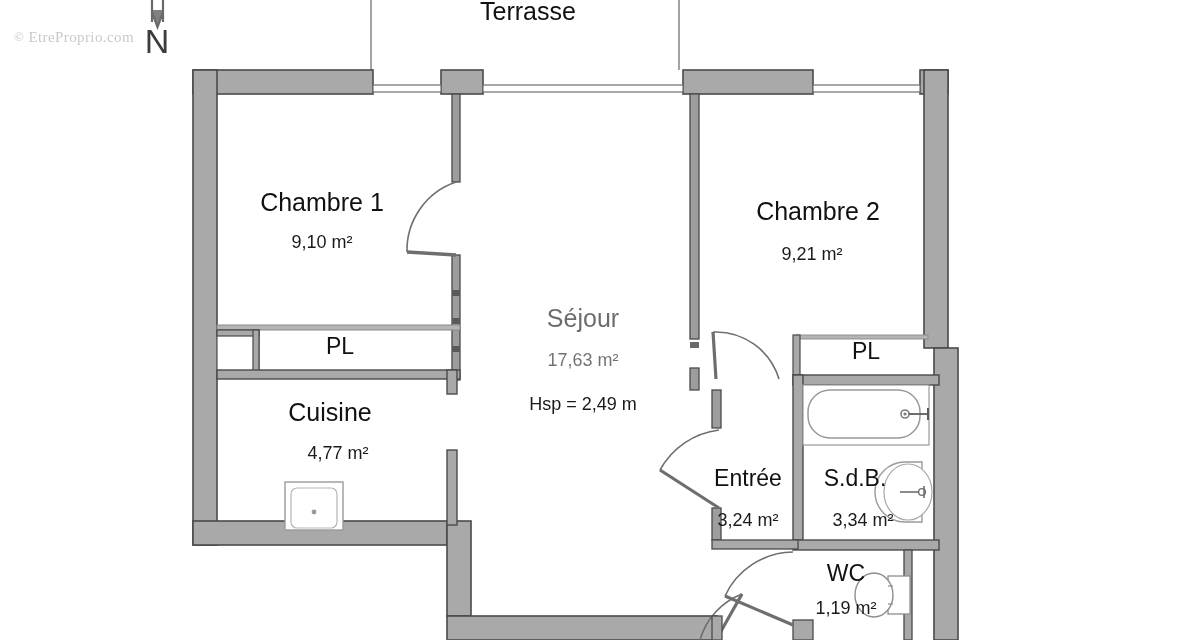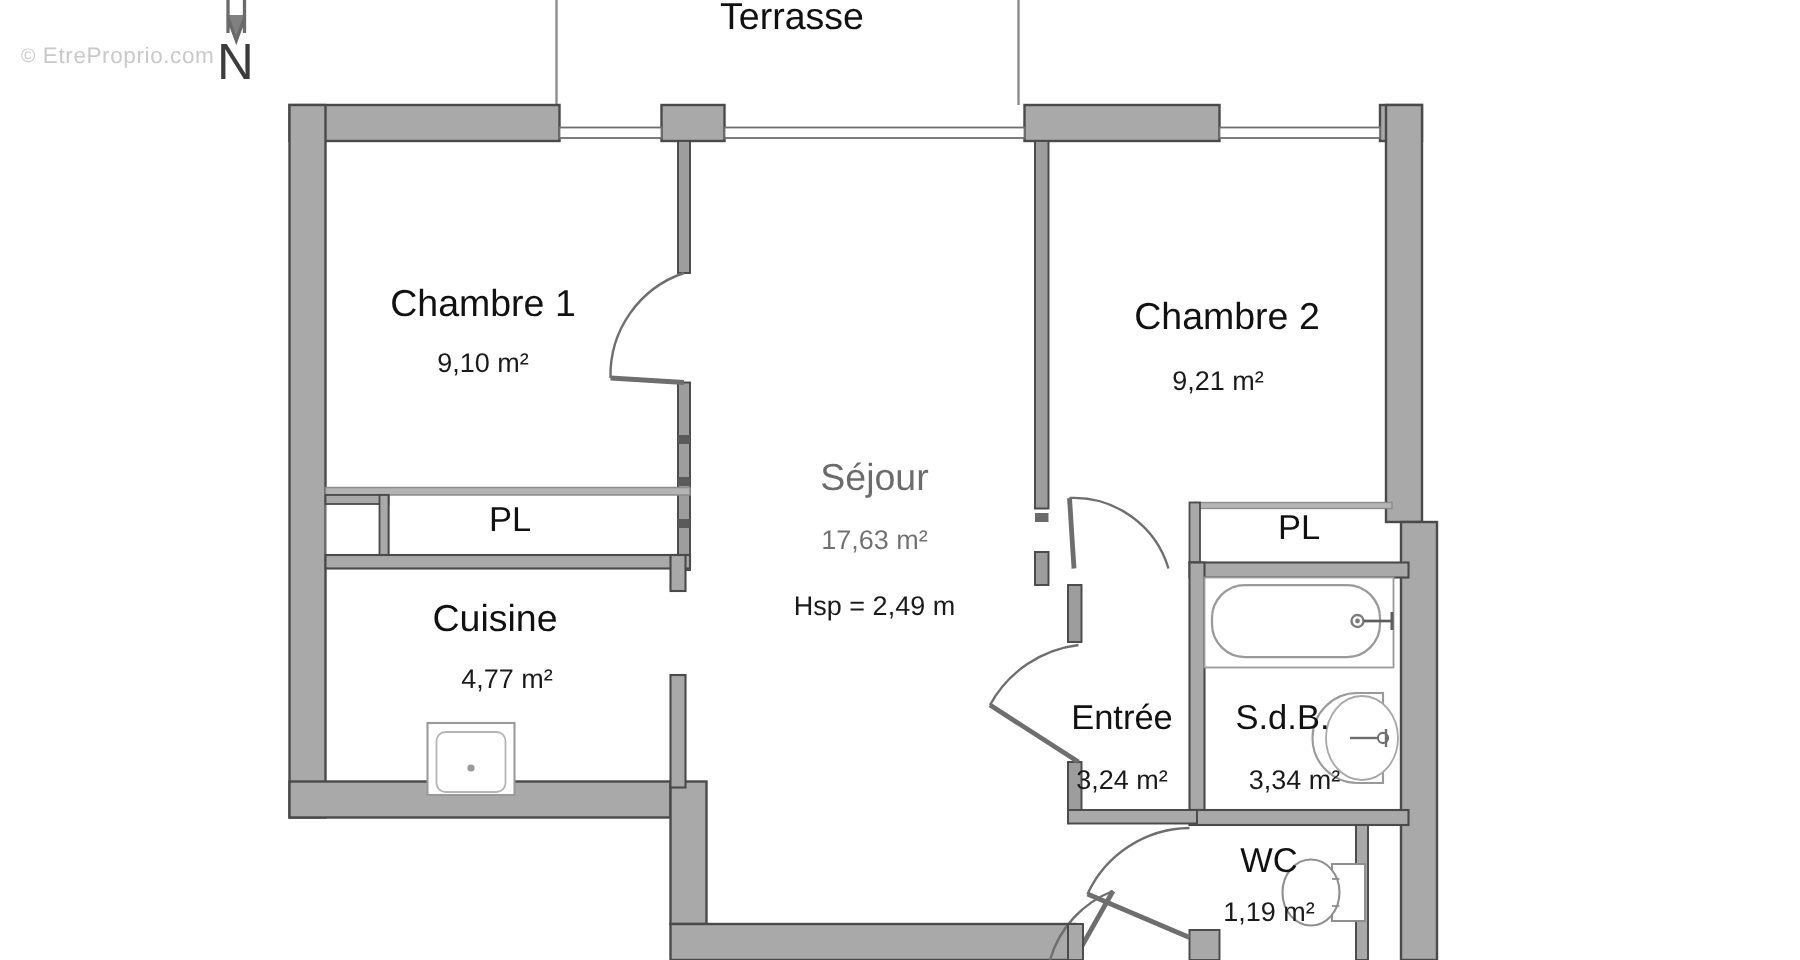--- a/index.html
+++ b/index.html
@@ -74,21 +74,21 @@
     text-anchor: middle;
     dominant-baseline: middle;
   }
   .faded {
     opacity: 0.62;
   }
   .watermark {
     position: absolute;
     left: 14px;
     top: 29px;
-    font-family: Liberation Sans, sans-serif;
+    font-family: Liberation Serif, serif;
     font-size: 15px;
     color: #c9c9c9;
     letter-spacing: 0.4px;
     white-space: nowrap;
     user-select: none;
   }
   .watermark .wm-mark {
     font-size: 13px;
     vertical-align: 1px;
   }

